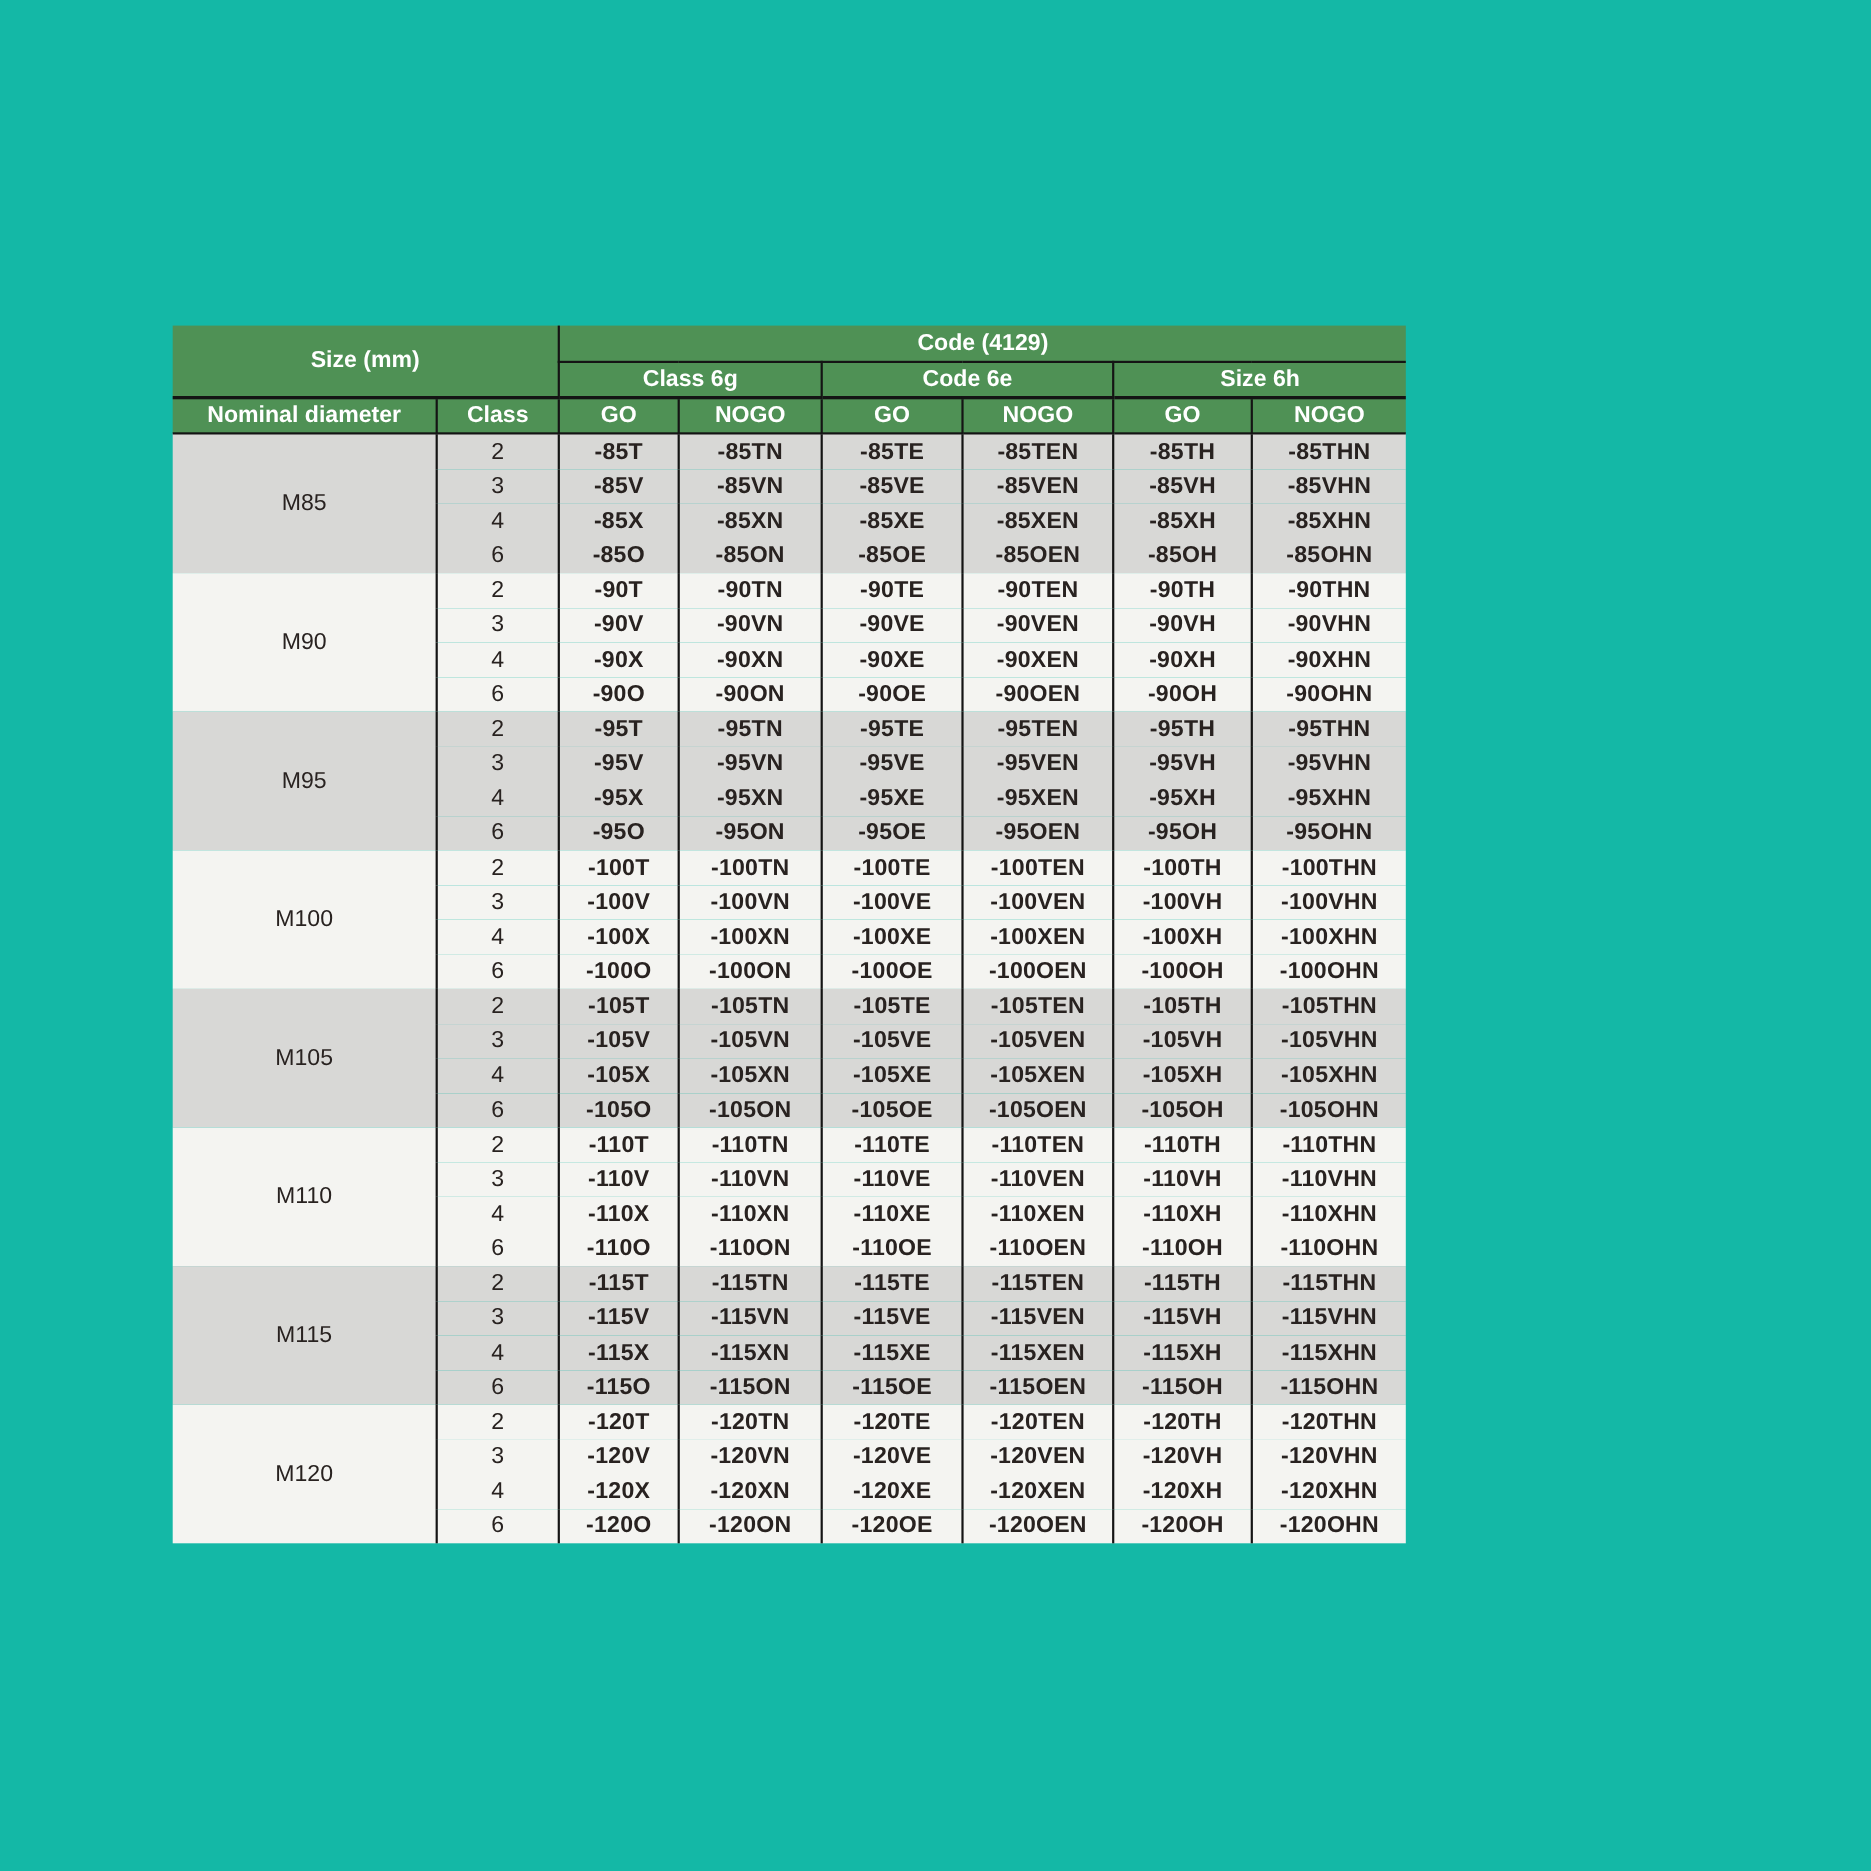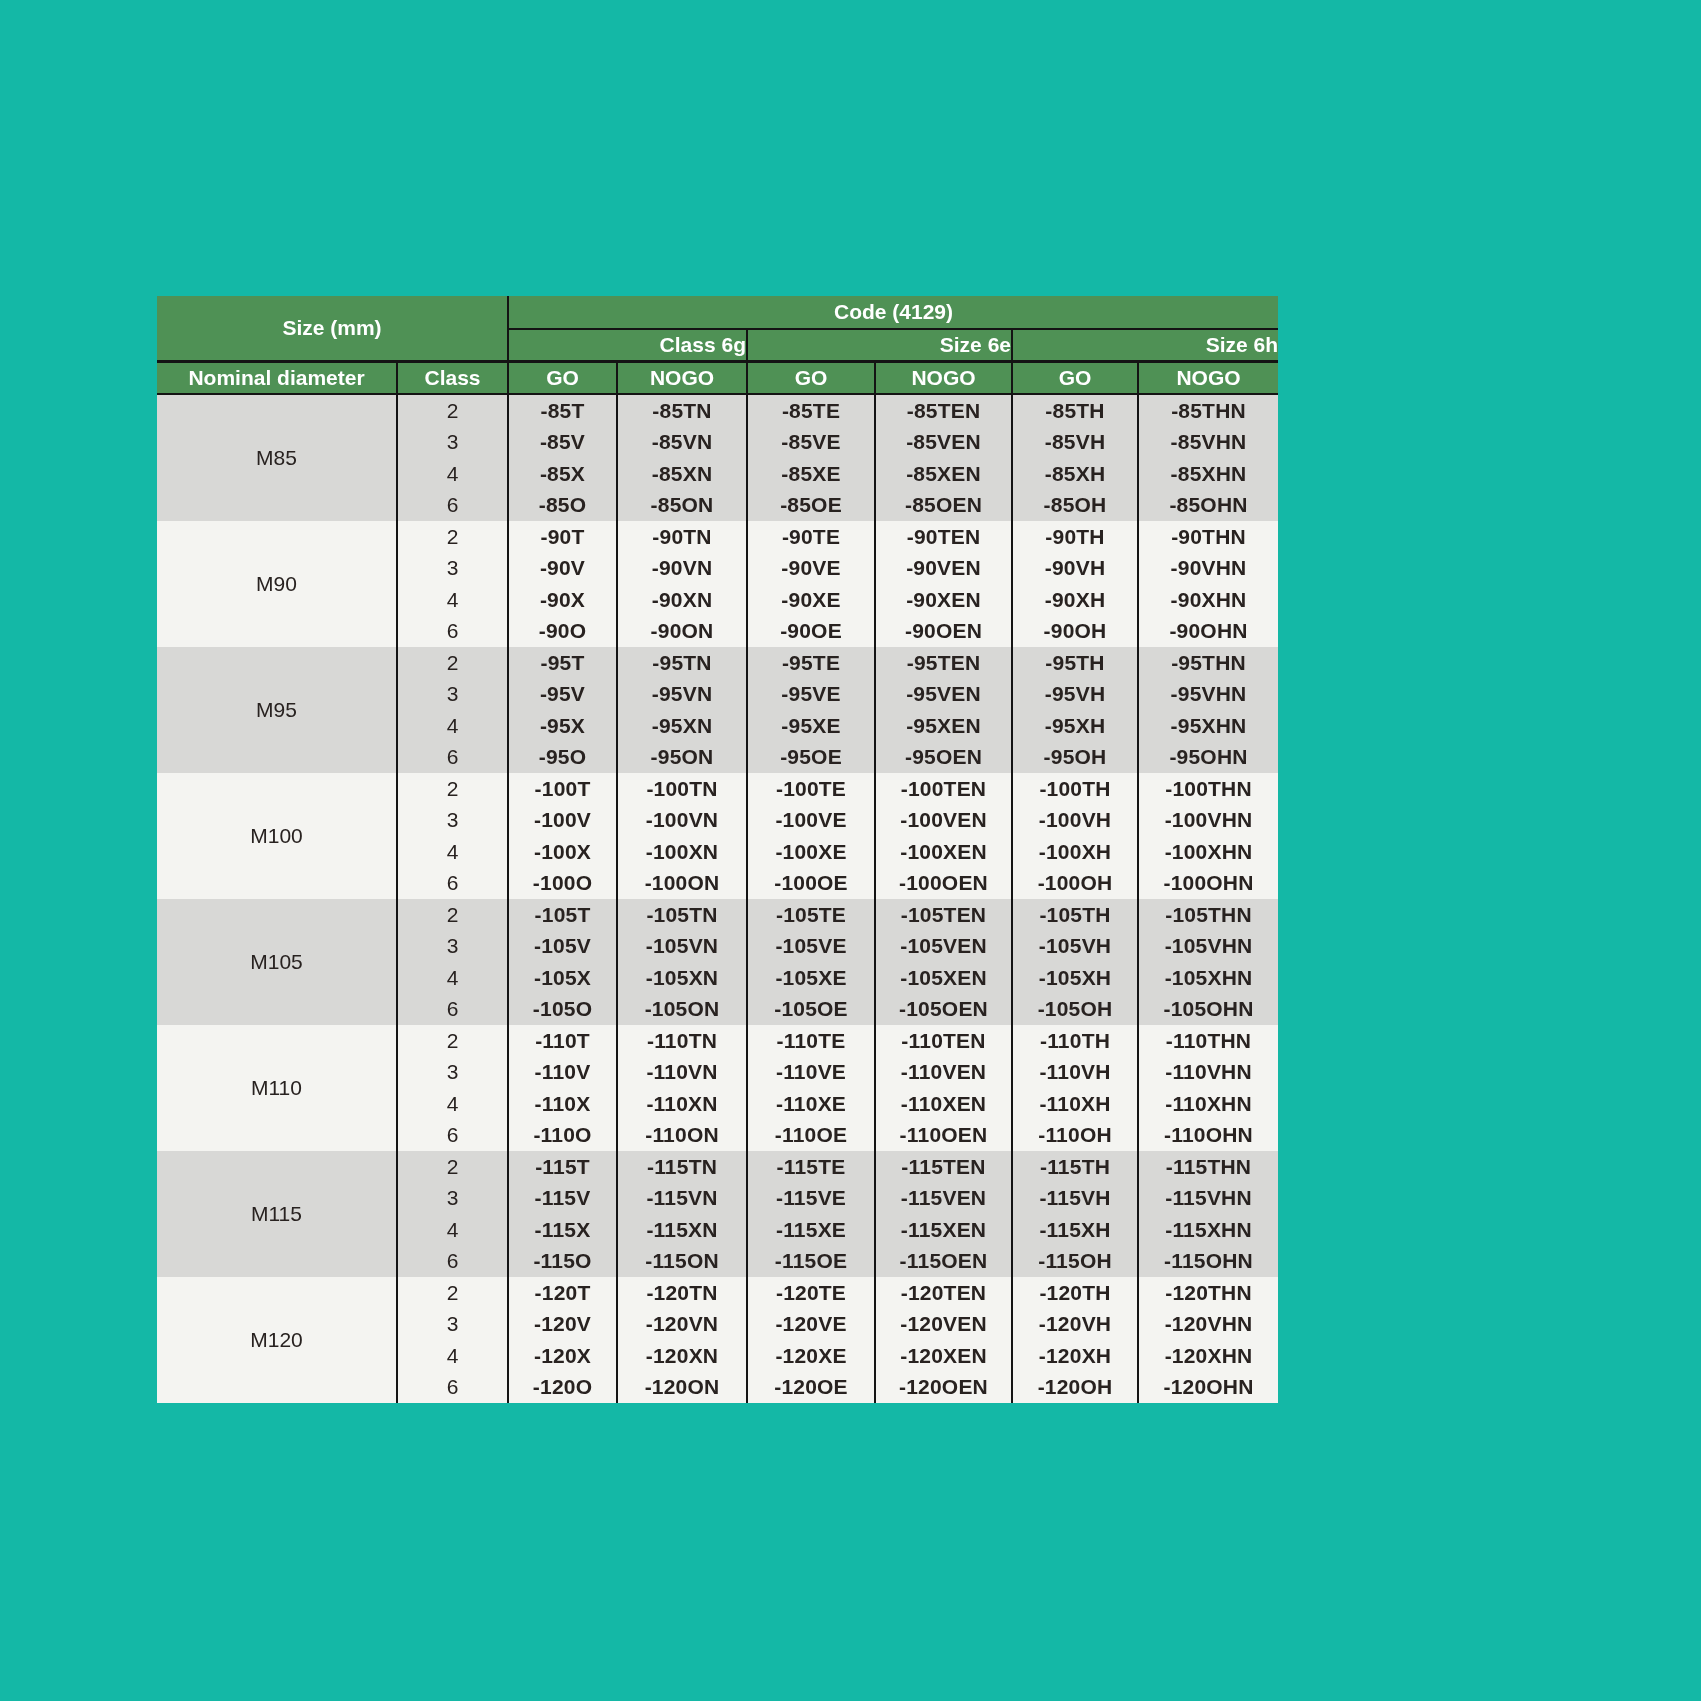--- a/index.html
+++ b/index.html
@@ -43,21 +43,21 @@
 
   
   th:not(:last-child), td:not(:last-child){border-right-width:2px;}
 
   tr.hrow1 th{height:32px;}
   tr.hrow2 th{height:30px;}
   tr.hrow3 th{height:30px;}
 
   th.code-head{border-bottom-width:2px;margin-left:36px;}
   th.size-head{border-bottom-width:3px;}
-  tr.hrow2 th{border-bottom-width:3px;text-align:right;}
+  tr.hrow2 th{border-bottom-width:3px;}
   tr.hrow3 th{border-bottom-width:2px;}
 
   tbody td{
     height:31.5px;
     font-size:21px;
     color:var(--text);
     text-align:center;
     vertical-align:middle;
     padding:0;
   }
@@ -81,21 +81,21 @@
       <col class="c-go3">
         <col class="c-nogo3">
     </colgroup>
     <thead>
       <tr class="hrow1">
         <th class="size-head" colspan="2" rowspan="2">Size (mm)</th>
         <th class="code-head" colspan="6">Code (4129)</th>
       </tr>
       <tr class="hrow2">
         <th colspan="2">Class 6g</th>
-        <th colspan="2">Size 6e</th>
+        <th colspan="2">Code 6e</th>
         <th colspan="2">Size 6h</th>
       </tr>
       <tr class="hrow3">
         <th>Nominal diameter</th>
         <th>Class</th>
         <th>GO</th>
         <th>NOGO</th>
         <th>GO</th>
         <th>NOGO</th>
         <th>GO</th>

